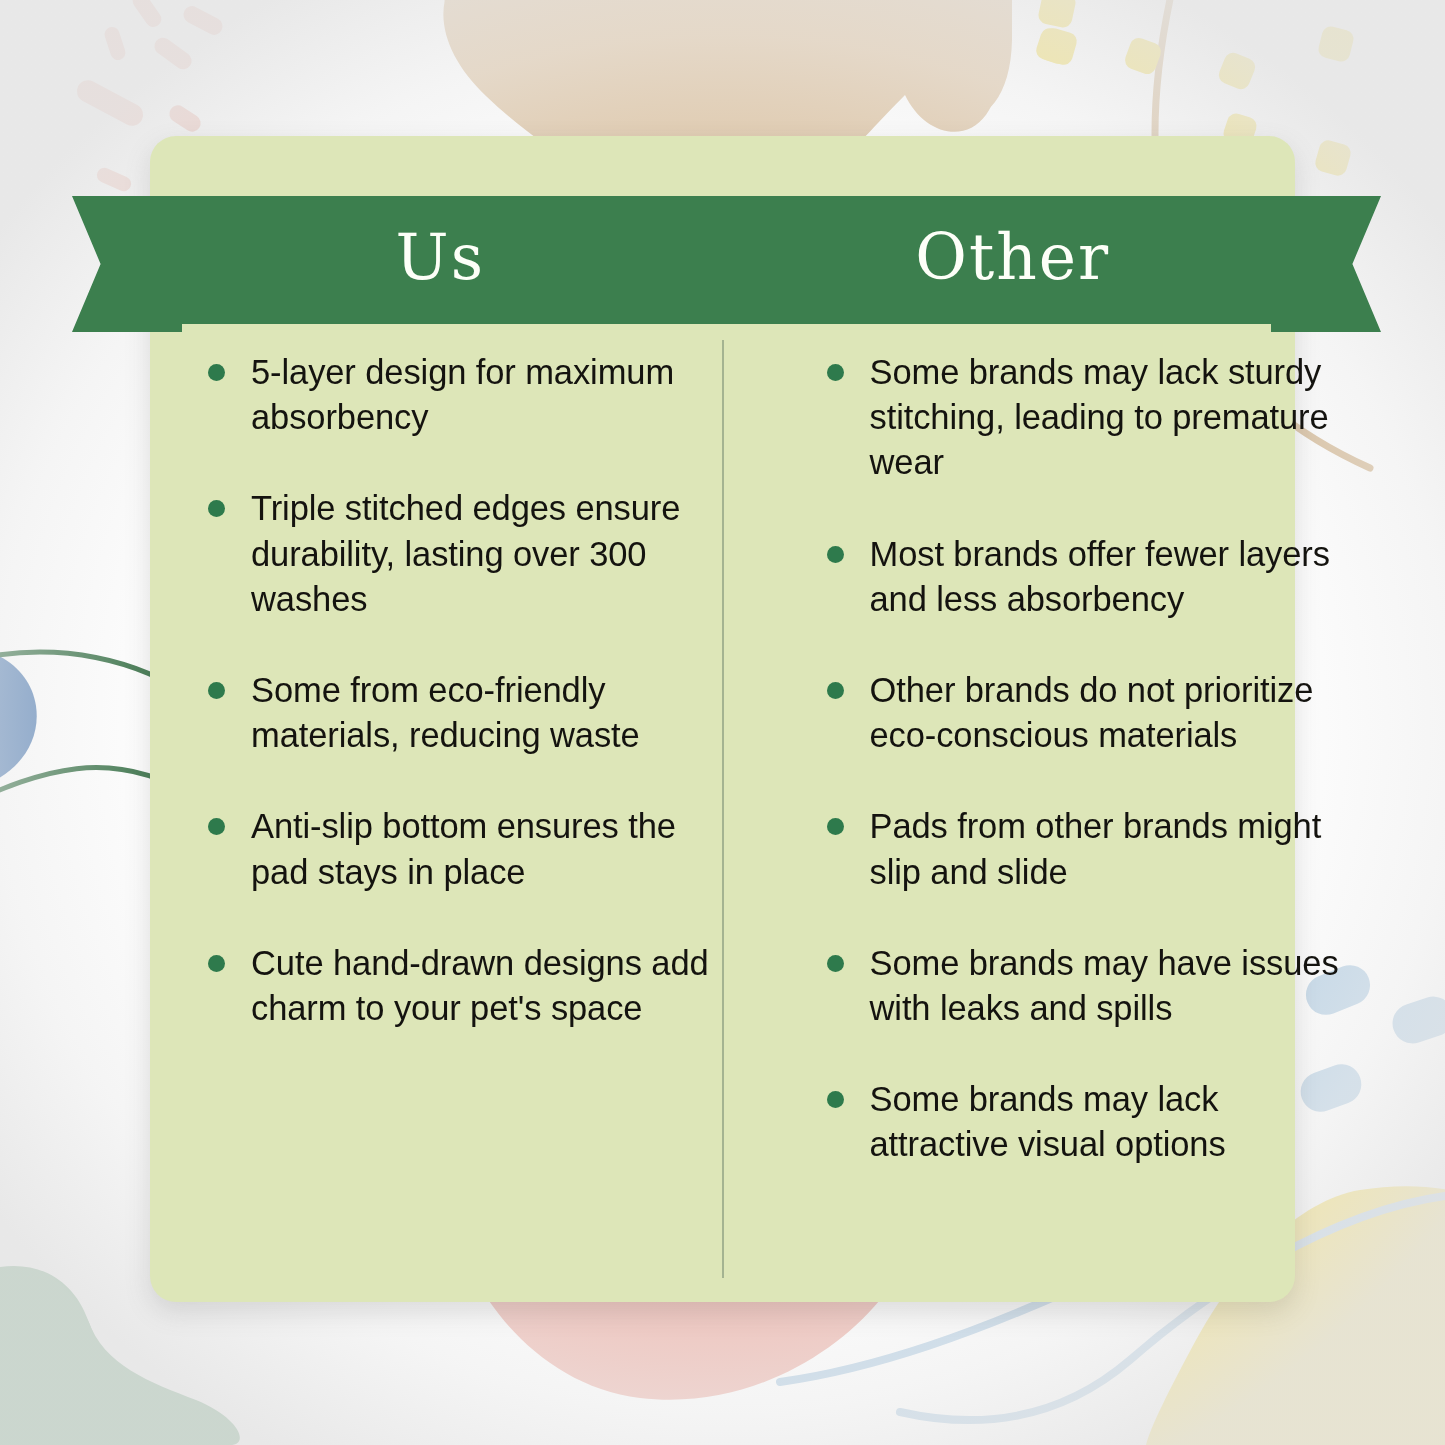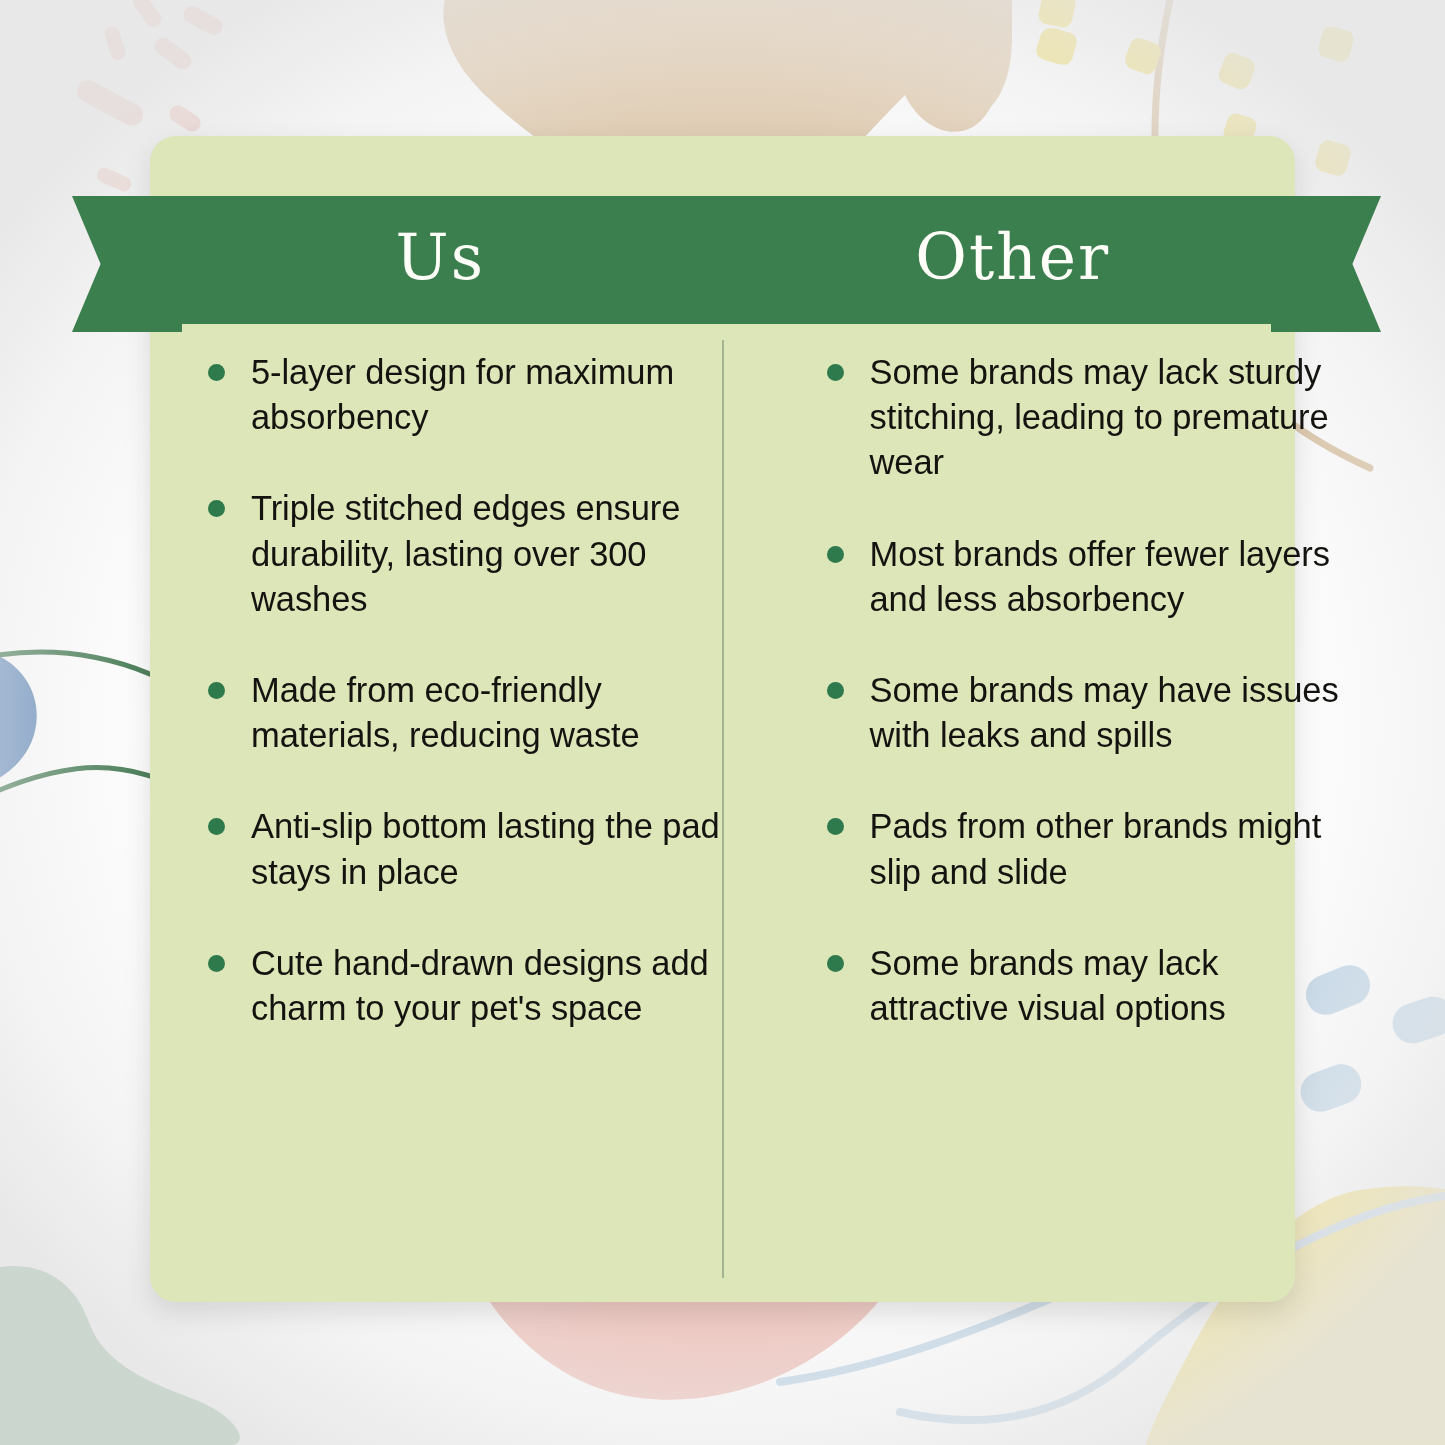--- a/index.html
+++ b/index.html
@@ -264,50 +264,54 @@
         <li>
           <span class="dot"></span>
           <span>5-layer design for maximum absorbency</span>
         </li>
         <li>
           <span class="dot"></span>
           <span>Triple stitched edges ensure durability, lasting over 300 washes</span>
         </li>
         <li>
           <span class="dot"></span>
-          <span>Made from eco-friendly materials, reducing waste</span>
-        </li>
-        <li>
-          <span class="dot"></span>
-          <span>Anti-slip bottom lasting the pad stays in place</span>
+          <span>Some from eco-friendly materials, reducing waste</span>
+        </li>
+        <li>
+          <span class="dot"></span>
+          <span>Anti-slip bottom ensures the pad stays in place</span>
         </li>
         <li>
           <span class="dot"></span>
           <span>Cute hand-drawn designs add charm to your pet's space</span>
         </li>
       </ul>
     </div>
 
     <div class="column them">
       <ul class="bullets">
         <li>
           <span class="dot"></span>
           <span>Some brands may lack sturdy stitching, leading to premature wear</span>
         </li>
         <li>
           <span class="dot"></span>
           <span>Most brands offer fewer layers and less absorbency</span>
         </li>
         <li>
           <span class="dot"></span>
+          <span>Other brands do not prioritize eco-conscious materials</span>
+        </li>
+        <li>
+          <span class="dot"></span>
+          <span>Pads from other brands might slip and slide</span>
+        </li>
+        <li>
+          <span class="dot"></span>
           <span>Some brands may have issues with leaks and spills</span>
-        </li>
-        <li>
-          <span class="dot"></span>
-          <span>Pads from other brands might slip and slide</span>
         </li>
         <li>
           <span class="dot"></span>
           <span>Some brands may lack attractive visual options</span>
         </li>
       </ul>
     </div>
 
   </div>
 </div>

